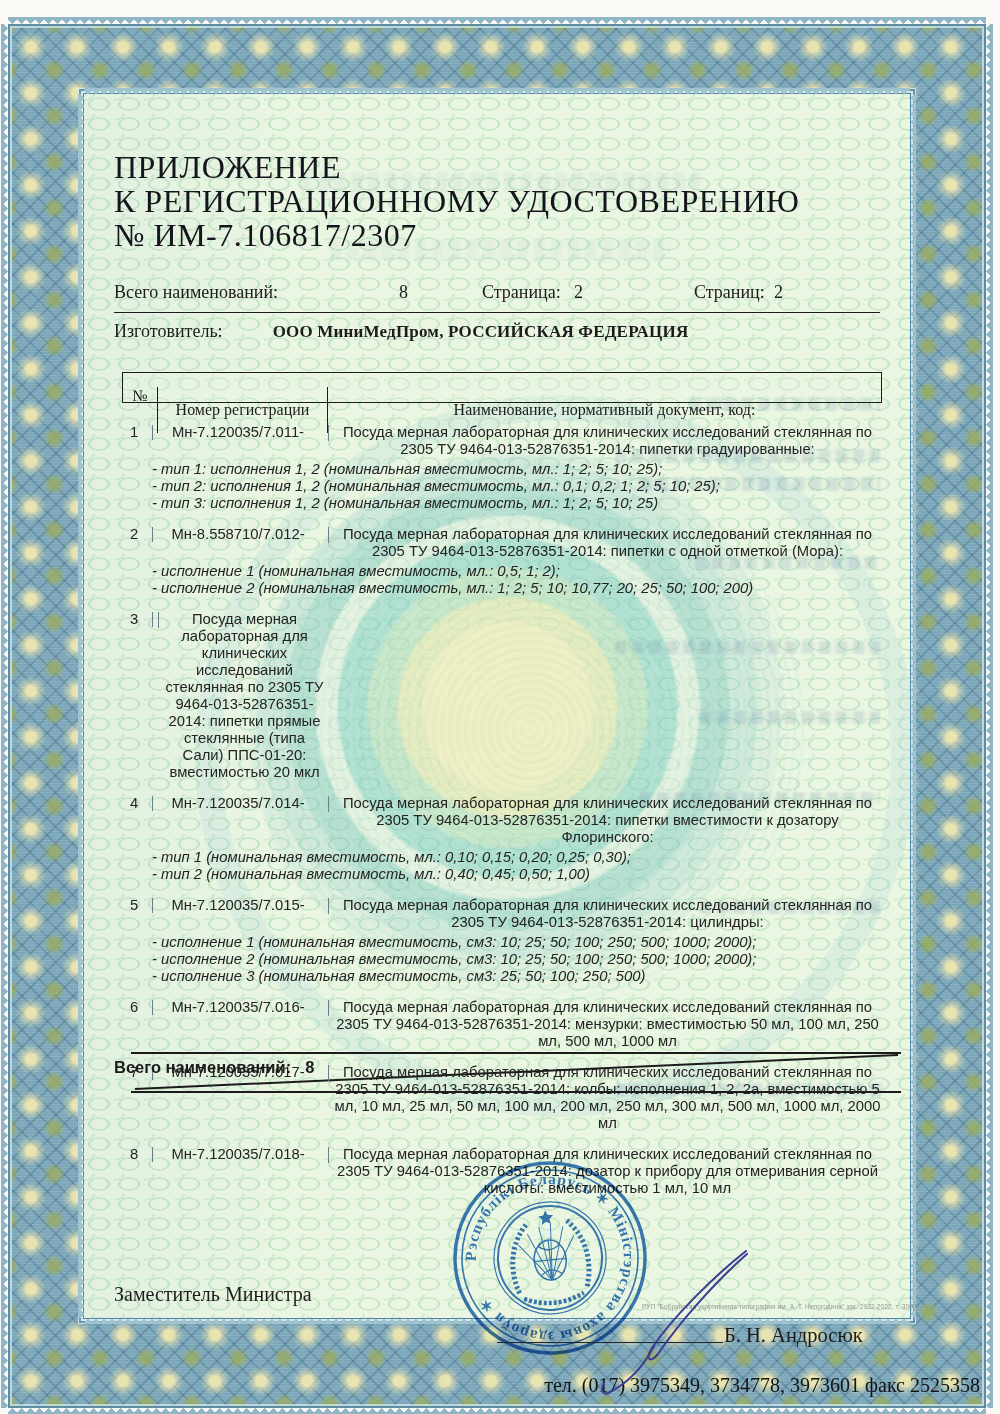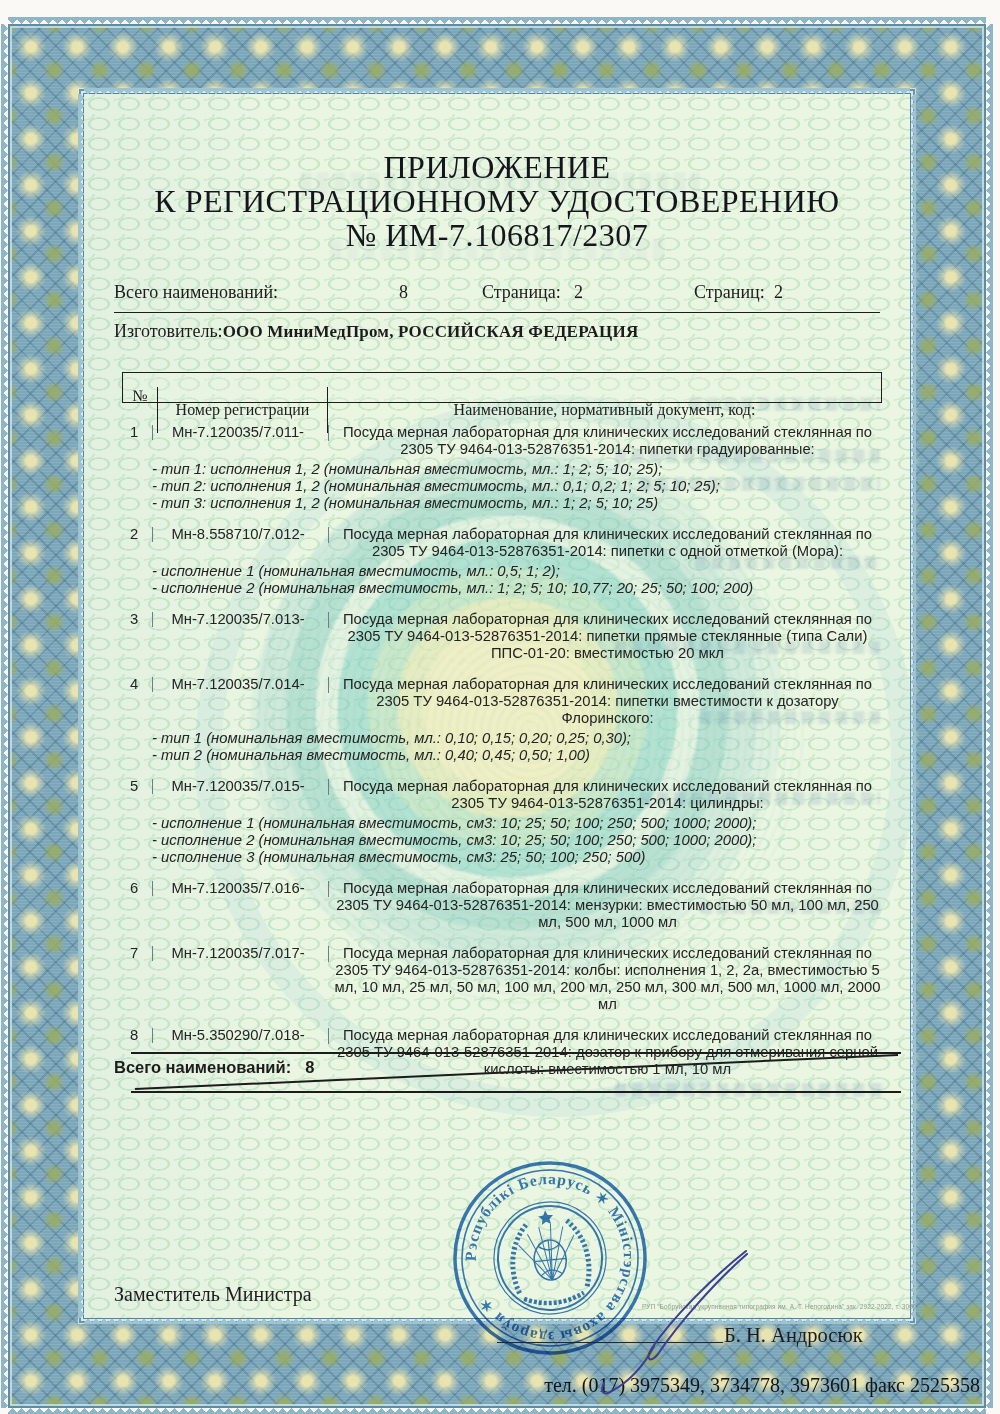--- a/index.html
+++ b/index.html
@@ -77,27 +77,27 @@
 
   
   .ghost{position:absolute;border-radius:2px;filter:blur(1.3px);opacity:.55;pointer-events:none;
     background:repeating-linear-gradient(90deg, rgba(92,128,168,.30) 0 11px, rgba(92,128,168,.06) 11px 17px);}
 
   
   .content{
     position:absolute;left:84px;top:94px;width:826px;box-sizing:border-box;
     padding:0 30px;z-index:5;
   }
-  .title{margin-top:56px;text-align:center;font-size:32px;line-height:34px;letter-spacing:.5px;color:#15151d;}
+  .title{margin-top:56px;font-size:32px;line-height:34px;letter-spacing:.5px;color:#15151d;}
   .meta-row{position:relative;margin-top:30px;height:21px;font-size:18px;}
   .meta-row span{position:absolute;white-space:nowrap;}
   .m1l{left:0;} .m1v{left:285px;} .m2l{left:368px;} .m2v{left:460px;} .m3l{left:580px;} .m3v{left:660px;}
   .rule{margin-top:9px;border:0;border-top:1.6px solid #1c1c1c;}
   .manufacturer{margin-top:7px;font-size:18px;}
-  .manufacturer .value{font-weight:bold;font-size:17px;letter-spacing:.2px;}
+  .manufacturer .value{font-weight:bold;font-size:17px;margin-left:50px;letter-spacing:.2px;}
 
   .table-head{
     margin-left:8px;margin-top:30px;width:760px;box-sizing:border-box;height:31px;
     border:1.6px solid #1c1c1c;display:grid;grid-template-columns:34px 170px 1fr;
     align-items:center;text-align:center;font-size:16px;background:rgba(235,246,226,.25);
   }
   .table-head .cell{height:100%;display:flex;align-items:center;justify-content:center;}
   .table-head .cell + .cell{border-left:1.4px solid #1c1c1c;margin-top:28px;}
   .no-sign{text-decoration:underline;}
 
@@ -215,21 +215,20 @@
       </div>
       <div class="row-items">
             <div class="sub-item">- исполнение 1 (номинальная вместимость, мл.: 0,5; 1; 2);</div>
             <div class="sub-item">- исполнение 2 (номинальная вместимость, мл.: 1; 2; 5; 10; 10,77; 20; 25; 50; 100; 200)</div>
           </div>
     </div>
 
     <div class="row-block">
       <div class="row">
         <div class="num">3</div>
-        <div class="code">Мн-7.120035/7.013-</div>
         <div class="desc">Посуда мерная лабораторная для клинических исследований стеклянная по 2305 ТУ 9464-013-52876351-2014: пипетки прямые стеклянные (типа Сали) ППС-01-20: вместимостью 20 мкл</div>
       </div>
       <div class="row-items"></div>
     </div>
 
     <div class="row-block">
       <div class="row">
         <div class="num">4</div>
         <div class="code">Мн-7.120035/7.014-</div>
         <div class="desc">Посуда мерная лабораторная для клинических исследований стеклянная по 2305 ТУ 9464-013-52876351-2014: пипетки вместимости к дозатору Флоринского:</div>
@@ -267,21 +266,21 @@
         <div class="num">7</div>
         <div class="code">Мн-7.120035/7.017-</div>
         <div class="desc">Посуда мерная лабораторная для клинических исследований стеклянная по 2305 ТУ 9464-013-52876351-2014: колбы: исполнения 1, 2, 2а, вместимостью 5 мл, 10 мл, 25 мл, 50 мл, 100 мл, 200 мл, 250 мл, 300 мл, 500 мл, 1000 мл, 2000 мл</div>
       </div>
       <div class="row-items"></div>
     </div>
 
     <div class="row-block">
       <div class="row">
         <div class="num">8</div>
-        <div class="code">Мн-5.350290/7.018-</div>
+        <div class="code">Мн-7.120035/7.018-</div>
         <div class="desc">Посуда мерная лабораторная для клинических исследований стеклянная по 2305 ТУ 9464-013-52876351-2014: дозатор к прибору для отмеривания серной кислоты: вместимостью 1 мл, 10 мл</div>
       </div>
       <div class="row-items"></div>
     </div>
   </div>
   </div>
 
   <svg class="zlines" width="1000" height="1414" viewBox="0 0 1000 1414">
     <line x1="131" y1="1053" x2="901" y2="1053" stroke="#1b1b1b" stroke-width="2.2"></line>
     <line x1="131" y1="1092" x2="901" y2="1092" stroke="#1b1b1b" stroke-width="2.2"></line>

